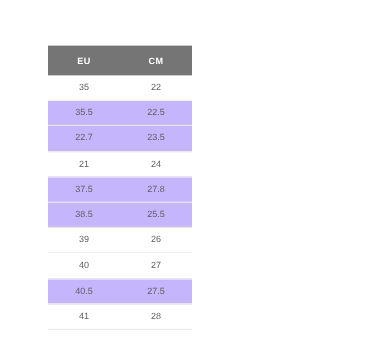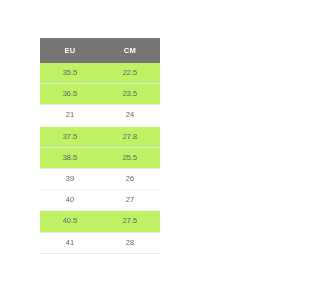--- a/index.html
+++ b/index.html
@@ -47,21 +47,21 @@
     color: #ffffff;
     font-size: 7.5px;
     font-weight: bold;
     letter-spacing: 0.4px;
     line-height: 25px;
   }
   tbody tr.data-row {
     background: #ffffff;
   }
   tbody tr.data-row.alt {
-    background: #bef264;
+    background: #c4b5fd;
   }
   tbody tr.data-row td {
     height: 20.2px;
     line-height: 20.2px;
     font-size: 7.5px;
     color: #5f5f5f;
     font-weight: normal;
     border-bottom: 1px solid #f2f2f2;
   }
   tbody tr.data-row.alt td {
@@ -77,26 +77,30 @@
 <div id="page">
   <div id="size-table-wrap">
     <table class="size-table">
       <thead>
         <tr class="header-row">
           <th>EU</th>
           <th>CM</th>
         </tr>
       </thead>
       <tbody id="table-body">
+          <tr class="data-row">
+            <td>35</td>
+            <td>22</td>
+          </tr>
           <tr class="data-row alt">
             <td>35.5</td>
             <td>22.5</td>
           </tr>
           <tr class="data-row alt">
-            <td>36.5</td>
+            <td>22.7</td>
             <td>23.5</td>
           </tr>
           <tr class="data-row">
             <td>21</td>
             <td>24</td>
           </tr>
           <tr class="data-row alt">
             <td>37.5</td>
             <td>27.8</td>
           </tr>

